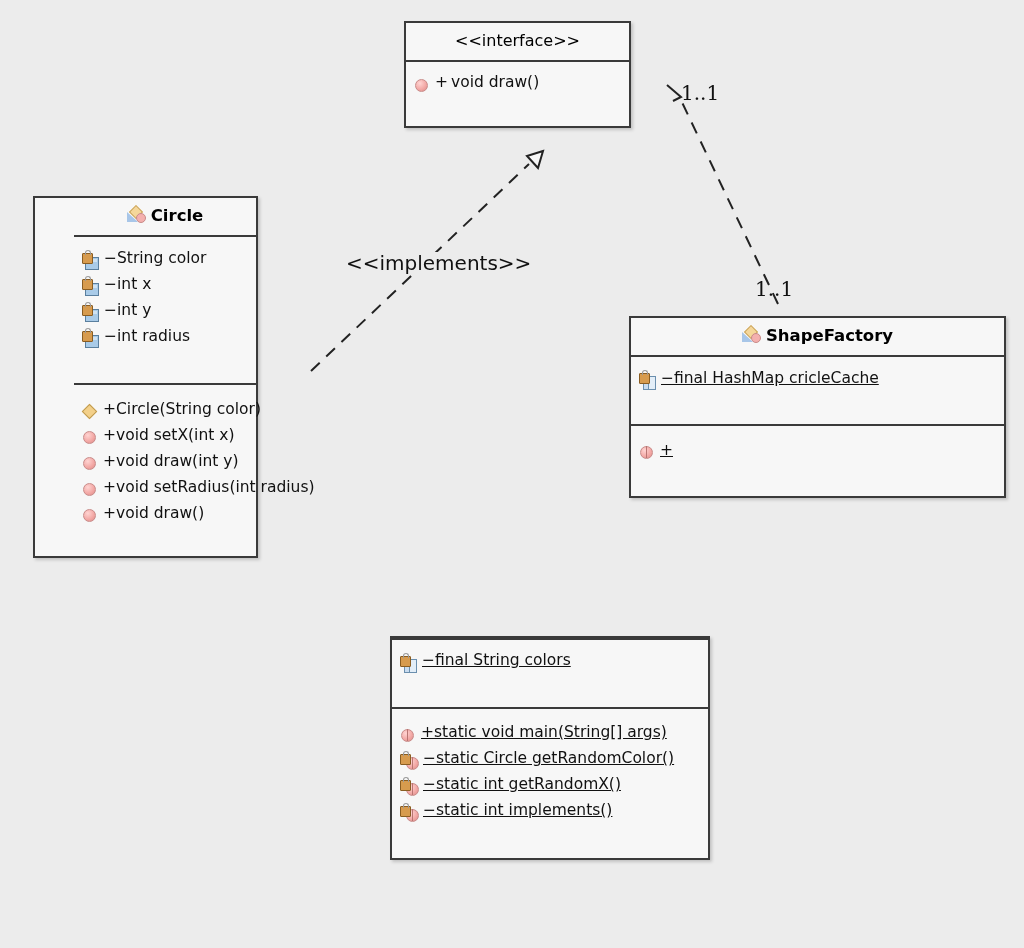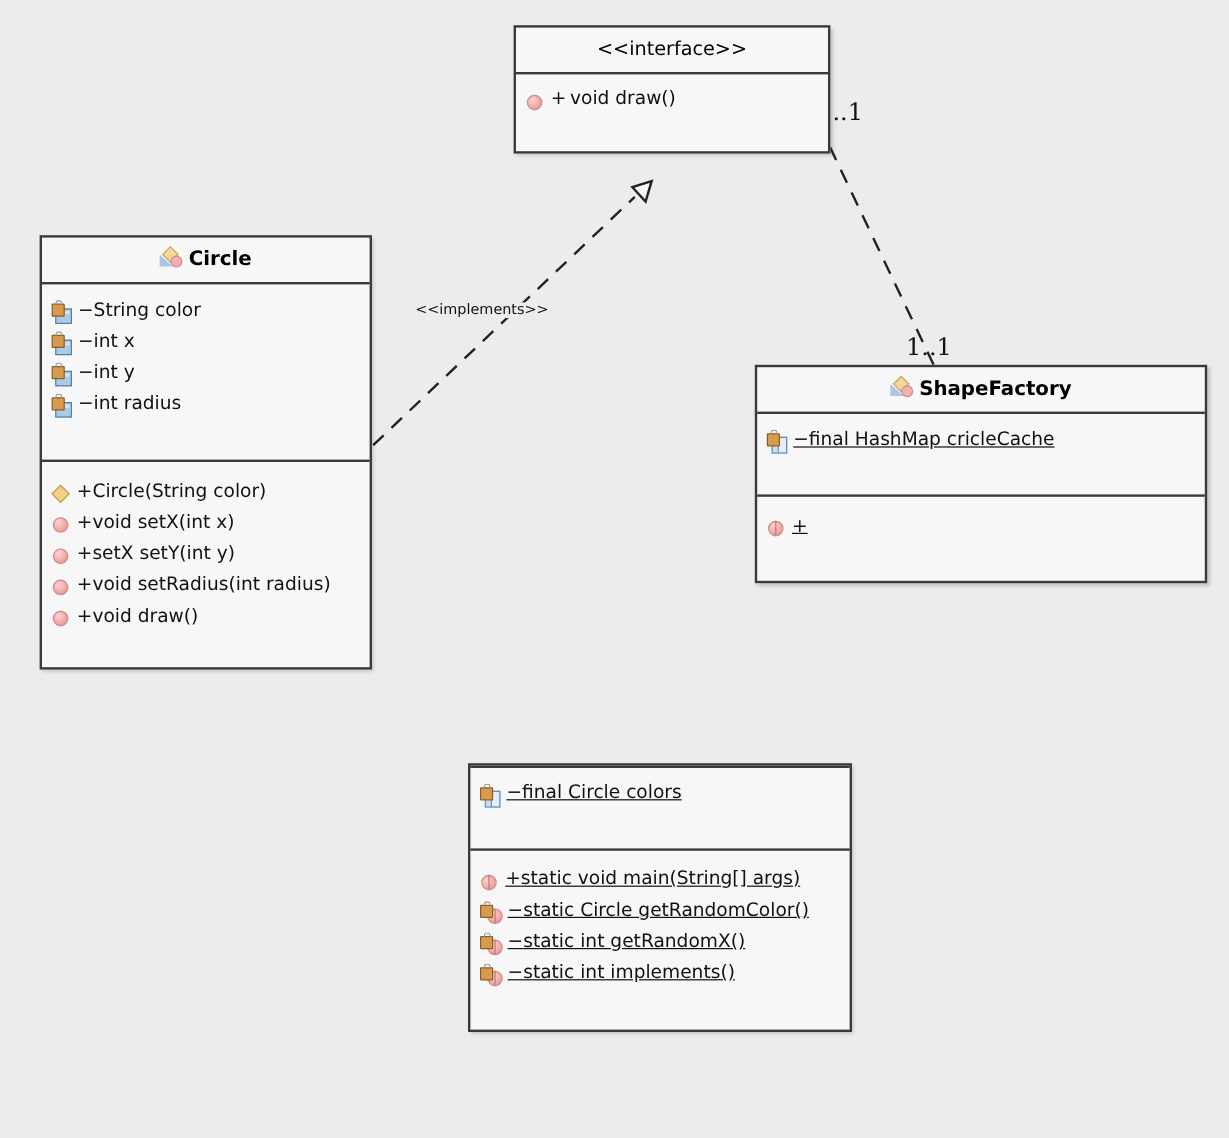--- a/index.html
+++ b/index.html
@@ -251,39 +251,39 @@
     position:absolute; left: 2px; top: -4px;
     width: 4px; height: 4px;
     border: 1.5px solid #9a9a9a;
     border-bottom: none;
     border-radius: 3px 3px 0 0;
   }
 
   
   .edge-label {
     position: absolute;
-    font-size: 12px;
+    font-size: 20px;
     color: #111;
     background: #ececec;
     padding: 0 2px;
     white-space: nowrap;
     line-height: 1.1;
   }
   .mult-label {
     position: absolute;
     font-size: 20px;
     color: #111;
     white-space: nowrap;
     font-family: "DejaVu Serif", "Liberation Serif", serif;
   }
 
   
-  #box-shape        { left: 428px; top: 21px;  width: 264px; }
-  #box-circle       { left: 33px;  top: 196px; width: 277px; }
-  #box-shapefactory { left: 629px; top: 304px; width: 377px; }
+  #box-shape        { left: 404px; top: 21px;  width: 227px; }
+  #box-circle       { left: 33px;  top: 196px; width: 225px; padding-left: 39px; }
+  #box-shapefactory { left: 629px; top: 316px; width: 377px; }
   #box-flyweight    { left: 390px; top: 636px; width: 320px; }
 </style>
 </head>
 <body>
 
 <div id="canvas">
 
   <svg id="edges" viewBox="0 0 1024 948" width="1024" height="948" xmlns="http://www.w3.org/2000/svg">
 
     <g>
@@ -370,21 +370,21 @@
             <span class="ball"></span>
           </span>
         <span class="mtext">+</span>
         <span class="mtext">void setX(int x)</span>
       </div>
       <div class="member">
         <span class="ico-method icon">
             <span class="ball"></span>
           </span>
         <span class="mtext">+</span>
-        <span class="mtext">setX setY(int y)</span>
+        <span class="mtext">void draw(int y)</span>
       </div>
       <div class="member">
         <span class="ico-method icon">
             <span class="ball"></span>
           </span>
         <span class="mtext">+</span>
         <span class="mtext">void setRadius(int radius)</span>
       </div>
       <div class="member">
         <span class="ico-method icon">
@@ -427,21 +427,21 @@
   <div class="uml-box" id="box-flyweight">
     <div class="uml-sep"></div>
     <div class="uml-compartment" style="min-height:49px;">
       <div class="member is-static">
         <span class="ico-fieldbook icon">
             <span class="sq"></span>
             <span class="sq2"></span>
             <span class="lock"></span>
           </span>
         <span class="mtext">−</span>
-        <span class="mtext">final Circle colors</span>
+        <span class="mtext">final String colors</span>
       </div>
     </div>
     <div class="uml-sep"></div>
     <div class="uml-compartment" style="min-height:128px; padding-top:11px;">
       <div class="member is-static">
         <span class="ico-method-static icon">
             <span class="ball"></span>
             <span class="bar"></span>
           </span>
         <span class="mtext">+</span>

